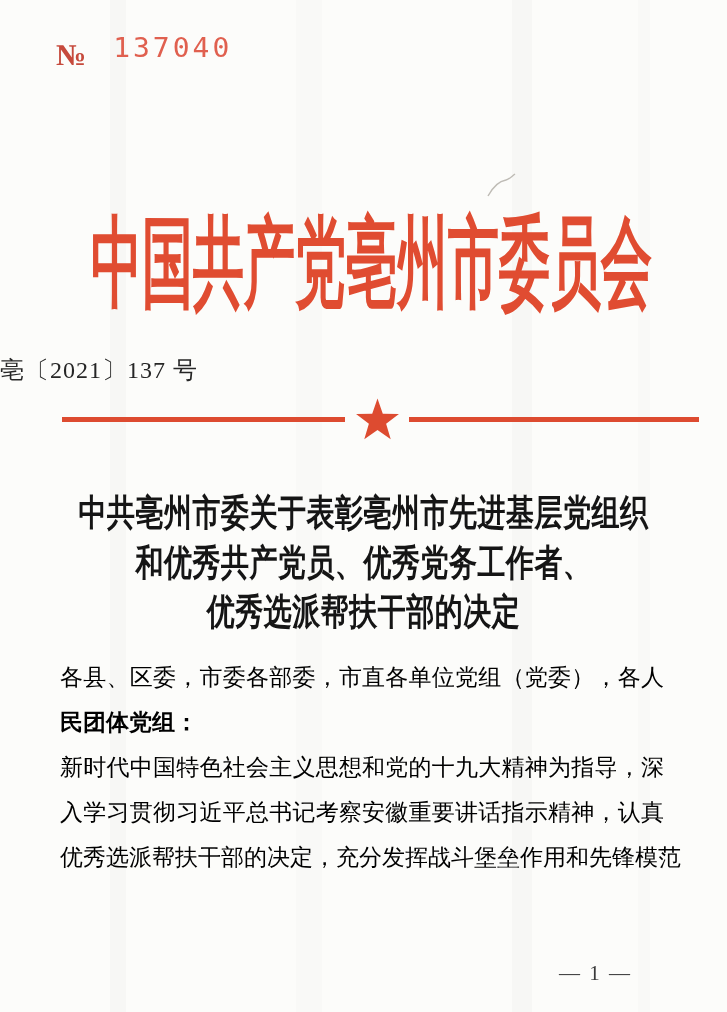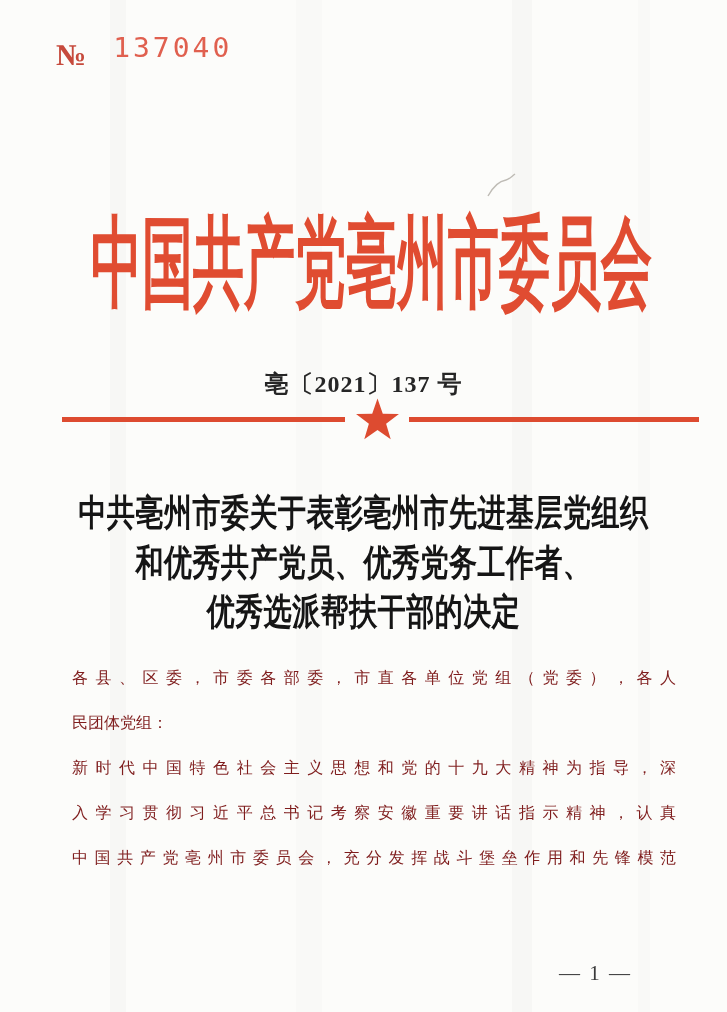--- a/index.html
+++ b/index.html
@@ -75,28 +75,26 @@
     white-space: nowrap;
     color: #e04c31;
     transform: scaleY(1.95);
     transform-origin: center top;
     letter-spacing: 0px;
   }
 
   
   .doc-number {
     position: absolute;
-    top: 368px;
+    top: 354px;
     left: 0;
     width: 100%;
-    text-align: center;
     font-size: 24px;
     color: #262626;
     letter-spacing: 1px;
-    font-weight: bold;
   }
 
   
   .divider {
     position: absolute;
     top: 396px;
     left: 62px;
     width: 637px;
     height: 46px;
     display: flex;
@@ -128,34 +126,35 @@
     color: #151515;
     transform: scaleY(1.3);
     transform-origin: center top;
     letter-spacing: 0.5px;
   }
 
   
   .body-text {
     position: absolute;
     top: 655px;
-    left: 72px;
+    left: 60px;
     width: 604px;
-    font-size: 16px;
+    font-size: 23px;
     line-height: 45px;
-    color: #7f1d1d;
+    color: #000000;
   }
   .bline {
     height: 45px;
     text-align: justify;
     text-align-last: justify;
     white-space: nowrap;
   }
   .bline.left-last {
     text-align-last: left;
+    font-weight: bold;
   }
   .bline.indent {
     text-indent: 46px;
   }
 
   
   .footer {
     position: absolute;
     top: 961px;
     right: 95px;
@@ -203,18 +202,18 @@
     <div>中共亳州市委关于表彰亳州市先进基层党组织</div>
     <div>和优秀共产党员、优秀党务工作者、</div>
     <div>优秀选派帮扶干部的决定</div>
   </div>
 
   <div class="body-text">
     <div class="bline">各县、区委，市委各部委，市直各单位党组（党委），各人</div>
     <div class="bline left-last">民团体党组：</div>
     <div class="bline">新时代中国特色社会主义思想和党的十九大精神为指导，深</div>
     <div class="bline">入学习贯彻习近平总书记考察安徽重要讲话指示精神，认真</div>
-    <div class="bline">中国共产党亳州市委员会，充分发挥战斗堡垒作用和先锋模范</div>
+    <div class="bline">优秀选派帮扶干部的决定，充分发挥战斗堡垒作用和先锋模范</div>
   </div>
 
   <div class="footer">— 1 —</div>
 
 </div>
 
 </body></html>

